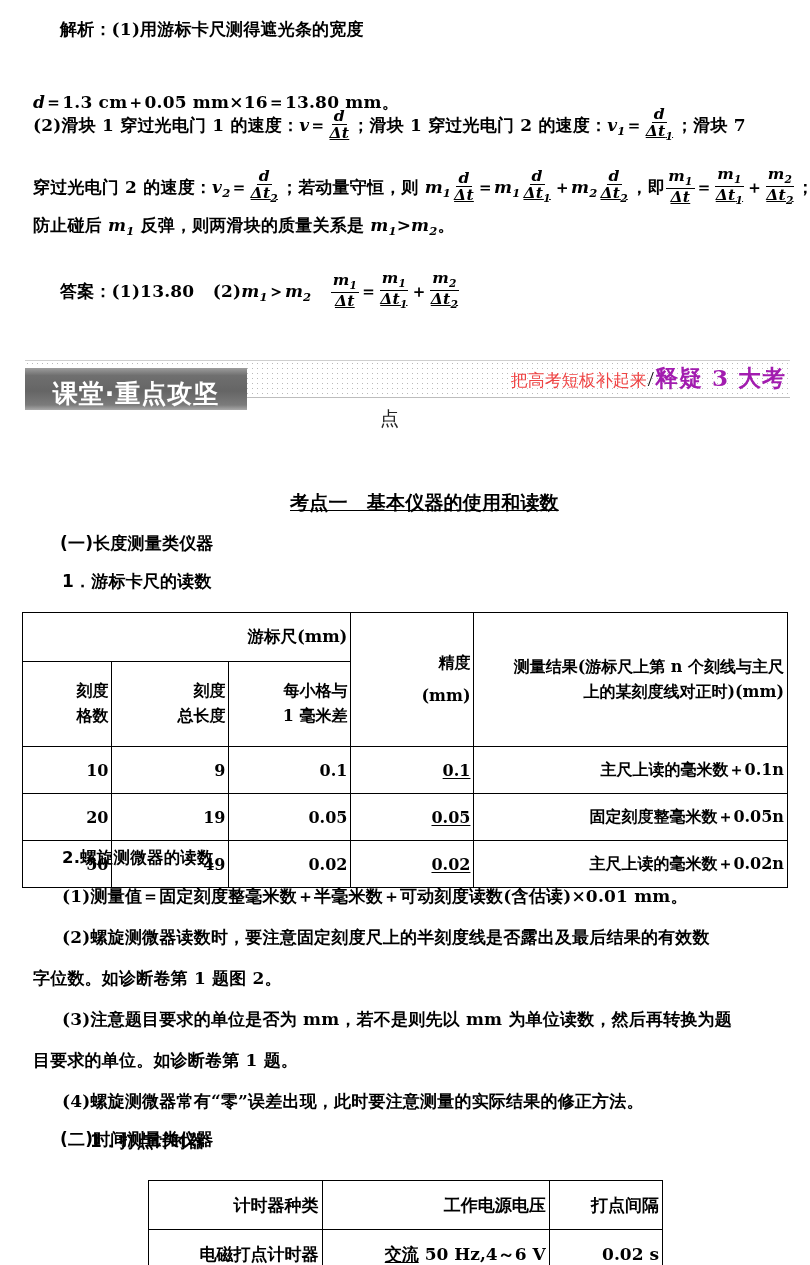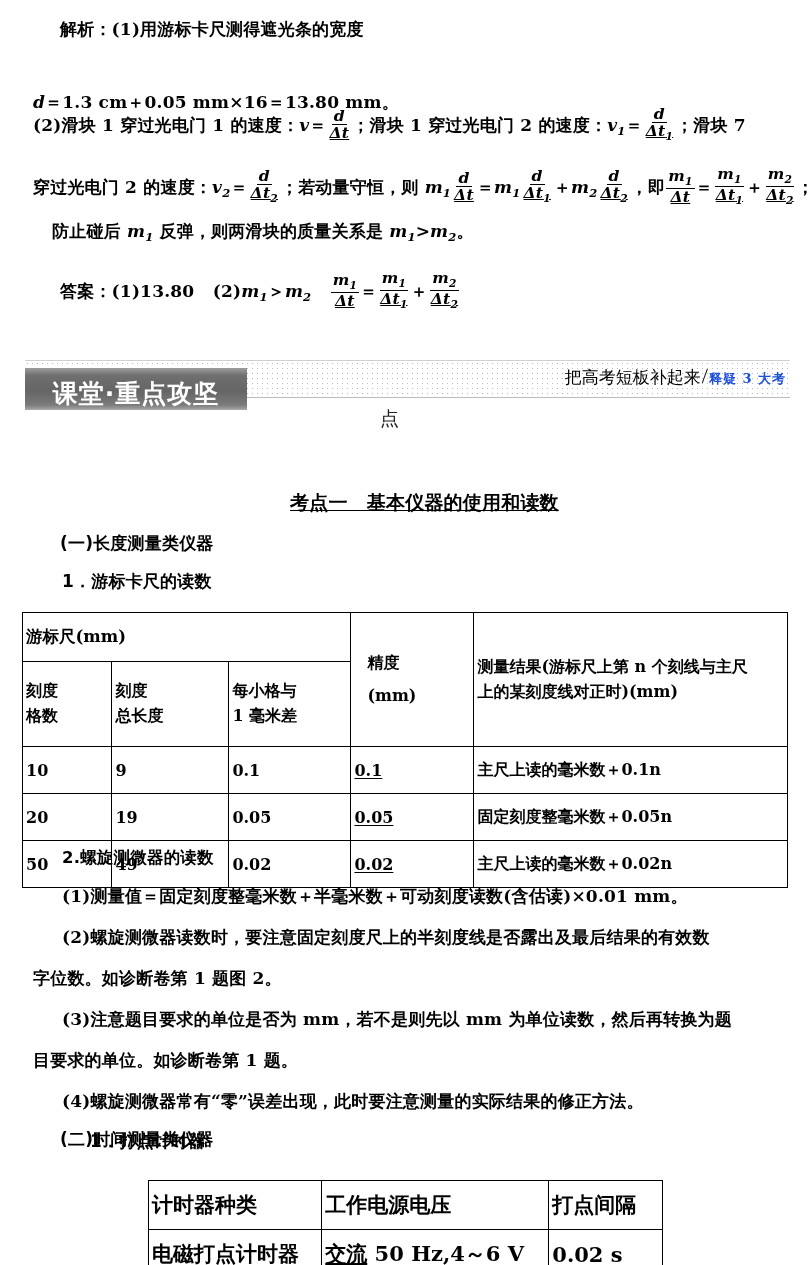--- a/index.html
+++ b/index.html
@@ -108,67 +108,67 @@
     position: absolute;
     right: 4px; top: 6px;
     height: 30px;
     display: flex;
     align-items: baseline;
     white-space: nowrap;
   }
   .banner-right .sub1 {
     font-family: "DejaVu Sans", "Liberation Sans", sans-serif;
     font-size: 17px;
-    color: #000000;
+    color: #ef4444;
   }
   .banner-right .slash {
     font-family: "Liberation Serif", serif;
     font-size: 22px;
     color: #111;
     margin: 0 1px;
   }
   .banner-right .sub2 {
     font-family: "DejaVu Serif", "Liberation Serif", serif;
     font-weight: bold;
-    font-size: 13px;
-    color: #1d4ed8;
+    font-size: 23px;
+    color: #a21caf;
     letter-spacing: 1px;
   }
   .banner-tail {
     position: absolute;
     left: 380px;
     top: 406px;
     font-family: "DejaVu Sans", "Liberation Sans", sans-serif;
     font-size: 19px;
     color: #222;
   }
 
   
   table.grid {
     position: absolute;
     border-collapse: collapse;
     font-family: "DejaVu Serif", "Liberation Serif", serif;
     font-weight: bold;
   }
   table.grid td {
     border: 1.3px solid #000;
-    text-align: left;
+    text-align: right;
     vertical-align: middle;
     font-size: 16px;
     padding: 4px 3px;
   }
   .u { text-decoration: underline; text-underline-offset: 2px; }
 
   #vernier-table { left: 22px; top: 612px; width: 766px; }
   #vernier-table td { height: 38px; }
   #vernier-table .hdr-merge { height: 40px; font-size: 16.5px; }
   #vernier-table .twoline { line-height: 1.55; }
 
   #timer-table { left: 148px; top: 1180px; width: 515px; }
-  #timer-table td { height: 40px; font-size: 21px; }
+  #timer-table td { height: 40px; font-size: 17px; }
 </style>
 </head>
 <body>
 
 <div class="page">
 
   <div class="line body-text" style="left:60px; top:20px;">
     <span class="bold">解析：</span><span>(1)用游标卡尺测得遮光条的宽度</span>
   </div>
 
@@ -204,21 +204,21 @@
         <span class="den">Δt</span>
       </span>＝<span class="frac">
         <span class="num">m<span class="sub">1</span></span>
         <span class="den">Δt<span class="sub">1</span></span>
       </span>＋<span class="frac">
         <span class="num">m<span class="sub">2</span></span>
         <span class="den">Δt<span class="sub">2</span></span>
       </span><span>；为</span>
   </div>
 
-  <div class="line body-text" style="left:33px; top:222px;margin-left:19px;">
+  <div class="line body-text" style="left:33px; top:216px;">
     <span>防止碰后 </span><span class="ital">m<span class="sub">1</span></span><span> 反弹，则两滑块的质量关系是 </span><span class="ital">m<span class="sub">1</span></span>&gt;<span class="ital">m<span class="sub">2</span></span><span>。</span>
   </div>
 
   <div class="line body-text" style="left:60px; top:272px;">
     <span class="bold">答案：</span><span>(1)13.80</span>&nbsp;&nbsp;&nbsp;<span>(2)</span><span class="ital">m<span class="sub">1</span></span><span>＞</span><span class="ital">m<span class="sub">2</span></span>&nbsp;&nbsp;&nbsp;<span class="frac">
         <span class="num">m<span class="sub">1</span></span>
         <span class="den">Δt</span>
       </span>＝<span class="frac">
         <span class="num">m<span class="sub">1</span></span>
         <span class="den">Δt<span class="sub">1</span></span>

